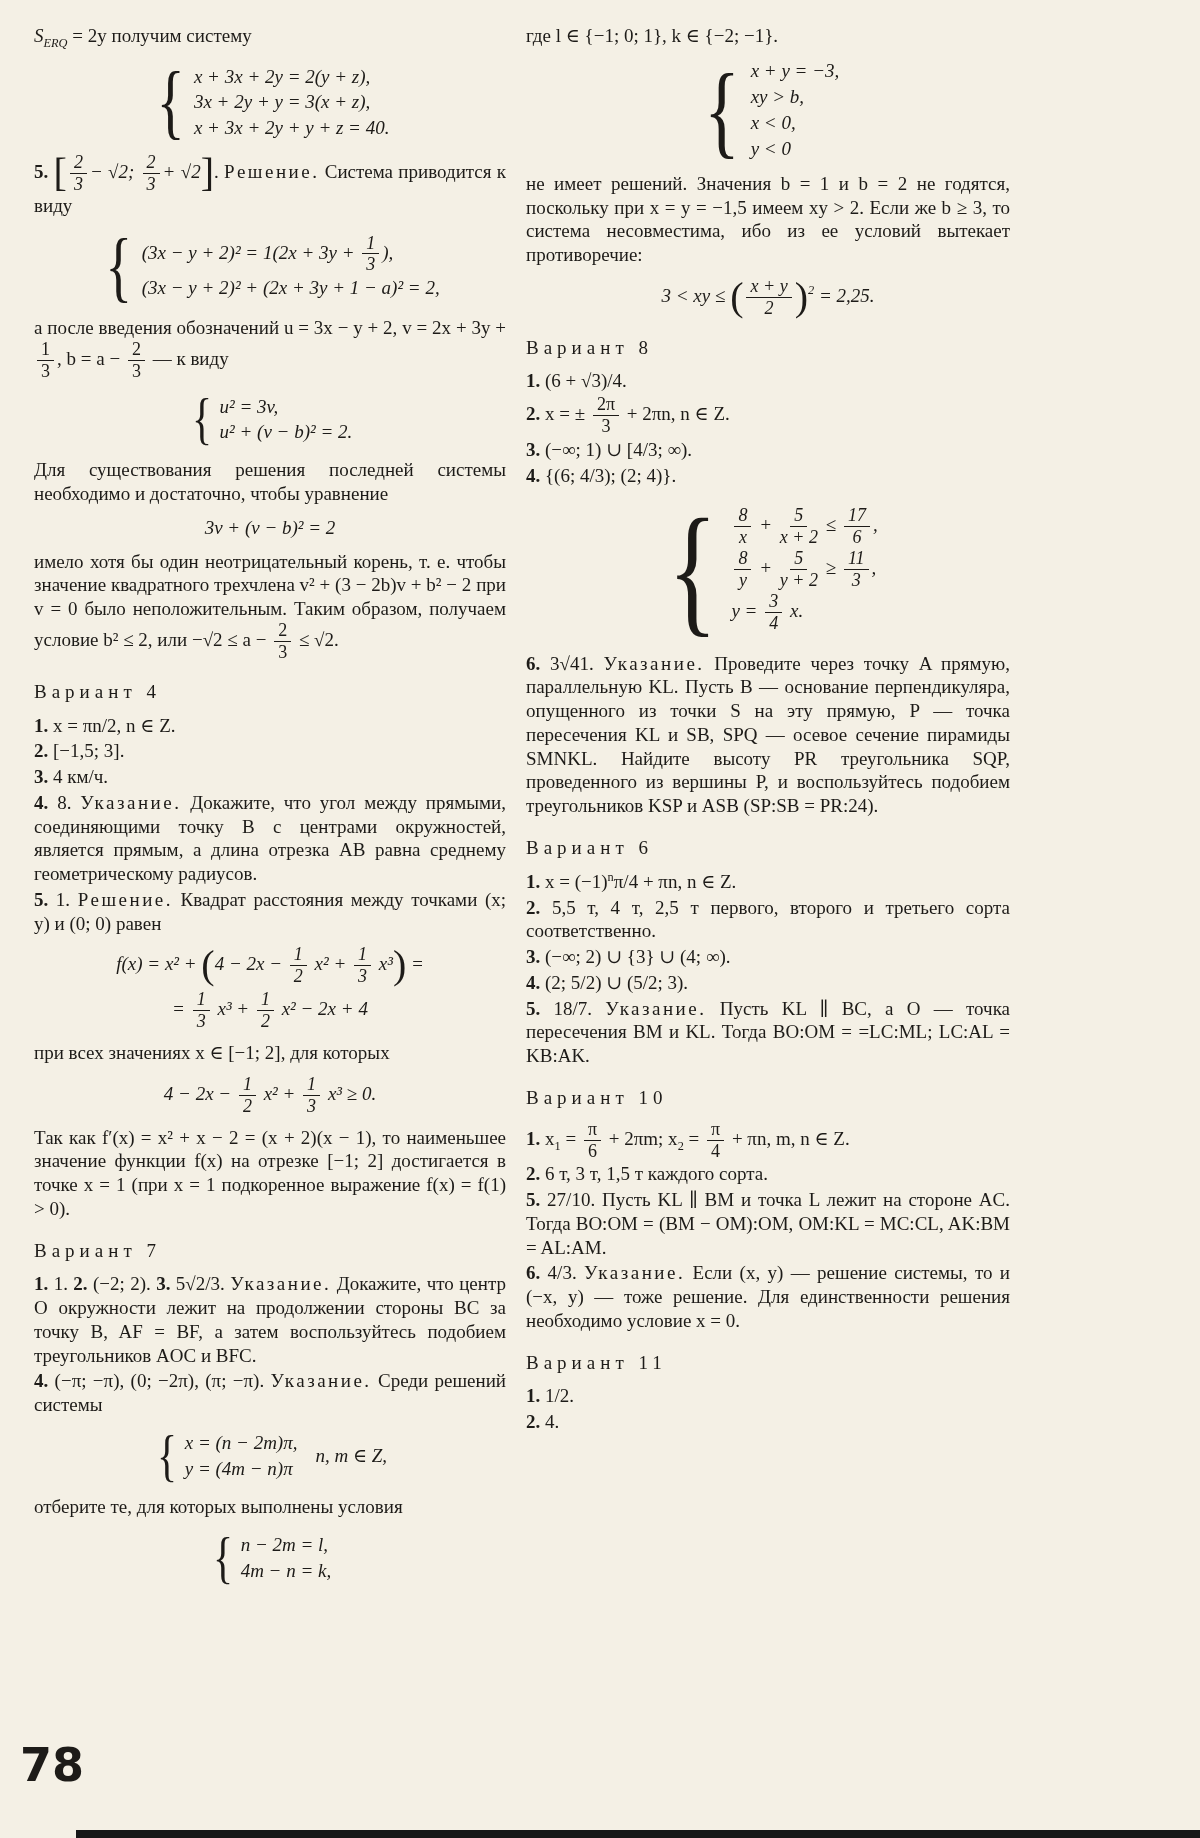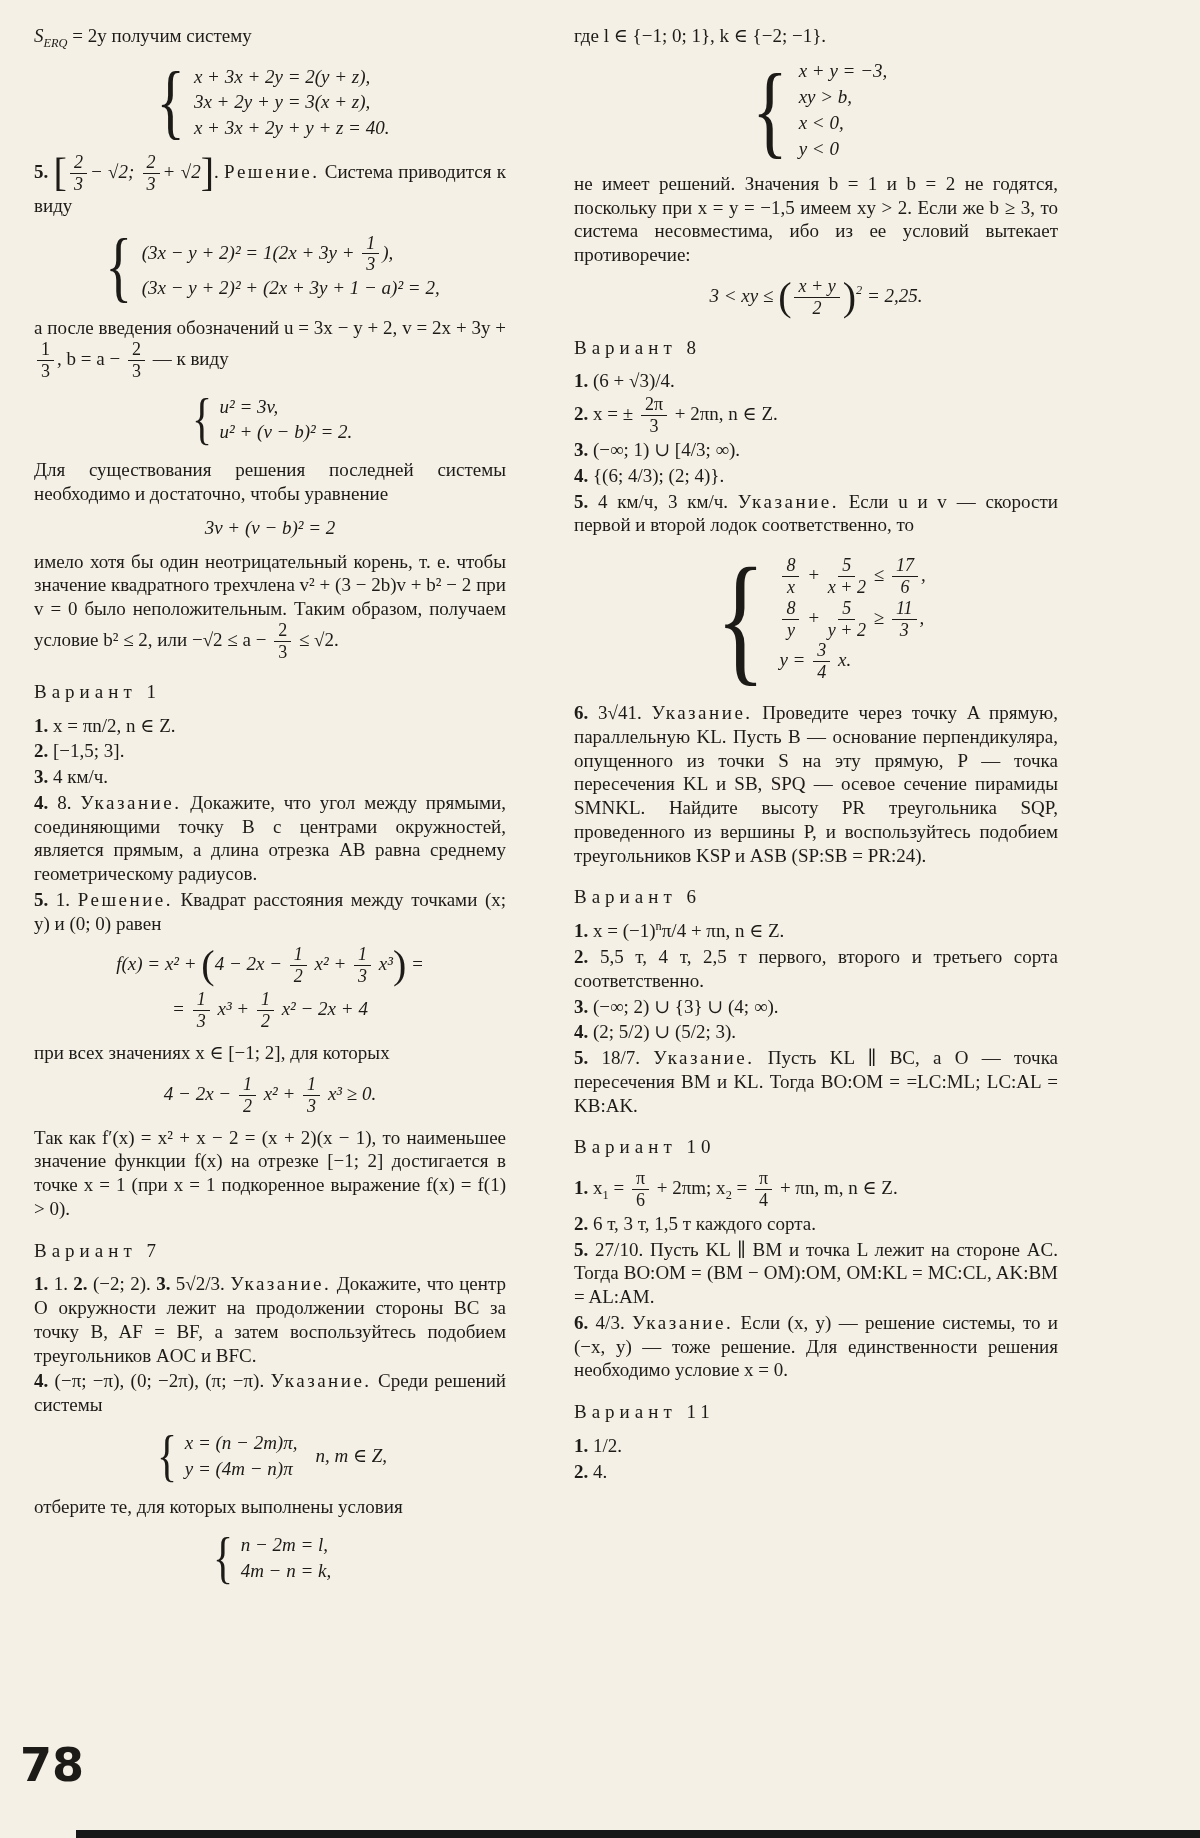--- a/index.html
+++ b/index.html
@@ -1,19 +1,19 @@
 <!DOCTYPE html>
 <html lang="ru"><head>
 <meta charset="utf-8">
 <style>
   html,body{margin:0;padding:0;background:#d8d4c9;}
   .page{position:relative;width:1200px;height:1838px;margin:0 auto;background:#f4f0e5;
         color:#1d1b18;font-family:"Liberation Serif","DejaVu Serif",serif;
         font-size:19px;line-height:1.25;overflow:hidden;}
-  .cols{display:flex;gap:68px;padding:24px 0 0 34px;}
+  .cols{display:flex;gap:20px;padding:24px 0 0 34px;}
   .col{width:472px;}
   .col.right{width:484px;}
   .p{text-align:justify;margin:0 0 2px;}
   .num{font-weight:bold;}
   .it{font-style:italic;}
   .spaced{letter-spacing:2.5px;}
   .heading{font-weight:normal;letter-spacing:5px;margin:18px 0 10px;}
   .display{text-align:center;margin:10px 0;font-style:italic;}
   .dline{margin:4px 0;}
   .system{display:flex;justify-content:center;align-items:center;margin:10px 0;font-style:italic;}
@@ -96,21 +96,21 @@
 
       <p class="p">Для существования решения последней системы необходимо и достаточно, чтобы уравнение</p>
 
       <div class="display">3v + (v − b)² = 2</div>
 
       <p class="p"><span>имело хотя бы один неотрицательный корень, т. е. чтобы значение квадратного трехчлена v² + (3 − 2b)v + b² − 2 при v = 0 было неположительным. Таким образом, получаем условие b² ≤ 2, или −√2 ≤ a − </span><span class="fr">
             <span class="n">2</span>
             <span class="d">3</span>
           </span><span> ≤ √2.</span></p>
 
-      <div class="heading">Вариант 1</div>
+      <div class="heading">Вариант 4</div>
 
       <p class="p"><b class="num">1.</b><span> x = πn/2, n ∈ Z.</span></p>
       <p class="p"><b class="num">2.</b><span> [−1,5; 3].</span></p>
       <p class="p"><b class="num">3.</b><span> 4 км/ч.</span></p>
       <p class="p"><b class="num">4.</b><span> 8. </span><span class="spaced">Указание.</span><span> Докажите, что угол между прямыми, соединяющими точку B с центрами окружностей, является прямым, а длина отрезка AB равна среднему геометрическому радиусов.</span></p>
       <p class="p"><b class="num">5.</b><span> 1. </span><span class="spaced">Решение.</span><span> Квадрат расстояния между точками (x; y) и (0; 0) равен</span></p>
 
       <div class="display">
         <div class="dline"><span>f(x) = x² + </span><span class="bigpar">(</span><span>4 − 2x − </span><span class="fr">
               <span class="n">1</span>
@@ -194,21 +194,20 @@
       <p class="p"><b class="num">1.</b><span> (6 + √3)/4.</span></p>
 
       <p class="p"><b class="num">2.</b><span> x = ± </span><span class="fr">
             <span class="n">2π</span>
             <span class="d">3</span>
           </span><span> + 2πn,  n ∈ Z.</span></p>
 
       <p class="p"><b class="num">3.</b><span> (−∞; 1) ∪ [4/3; ∞).</span></p>
       <p class="p"><b class="num">4.</b><span> {(6; 4/3); (2; 4)}.</span></p>
 
-      <p class="p"><b class="num">5.</b><span> 4 км/ч, 3 км/ч. </span><span class="spaced">Указание.</span><span> Если u и v — скорости первой и второй лодок соответственно, то</span></p>
 
       <div class="system">
         <span class="brace bf">{</span>
         <div class="syslines">
           <div class="sline"><span class="fr">
                 <span class="n">8</span>
                 <span class="d">x</span>
               </span><span> + </span><span class="fr">
                 <span class="n">5</span>
                 <span class="d">x + 2</span>

